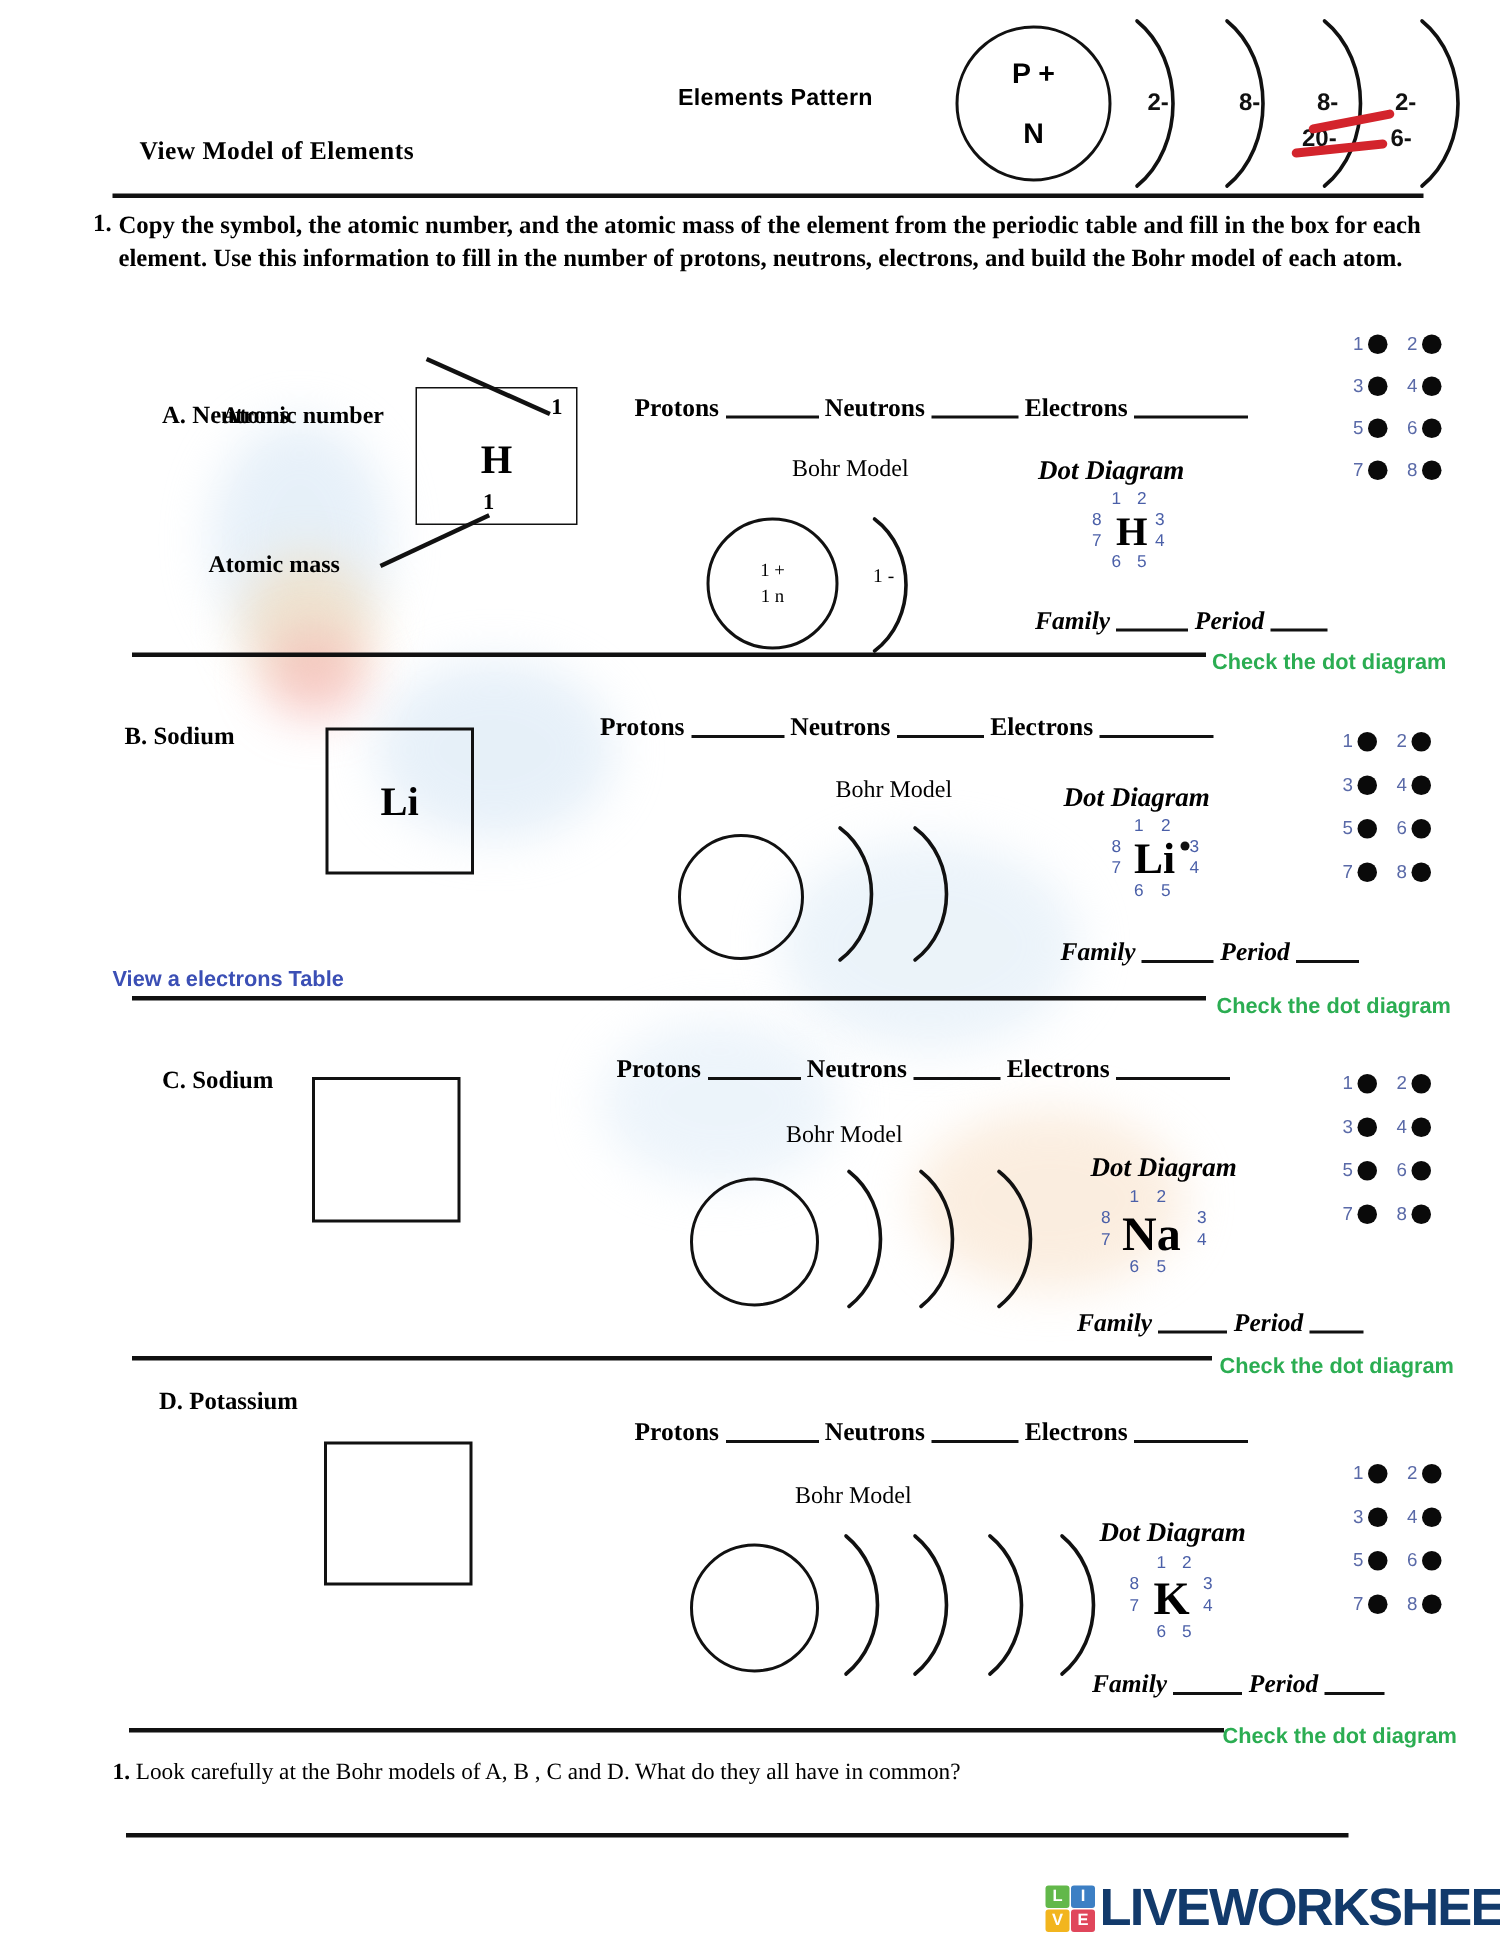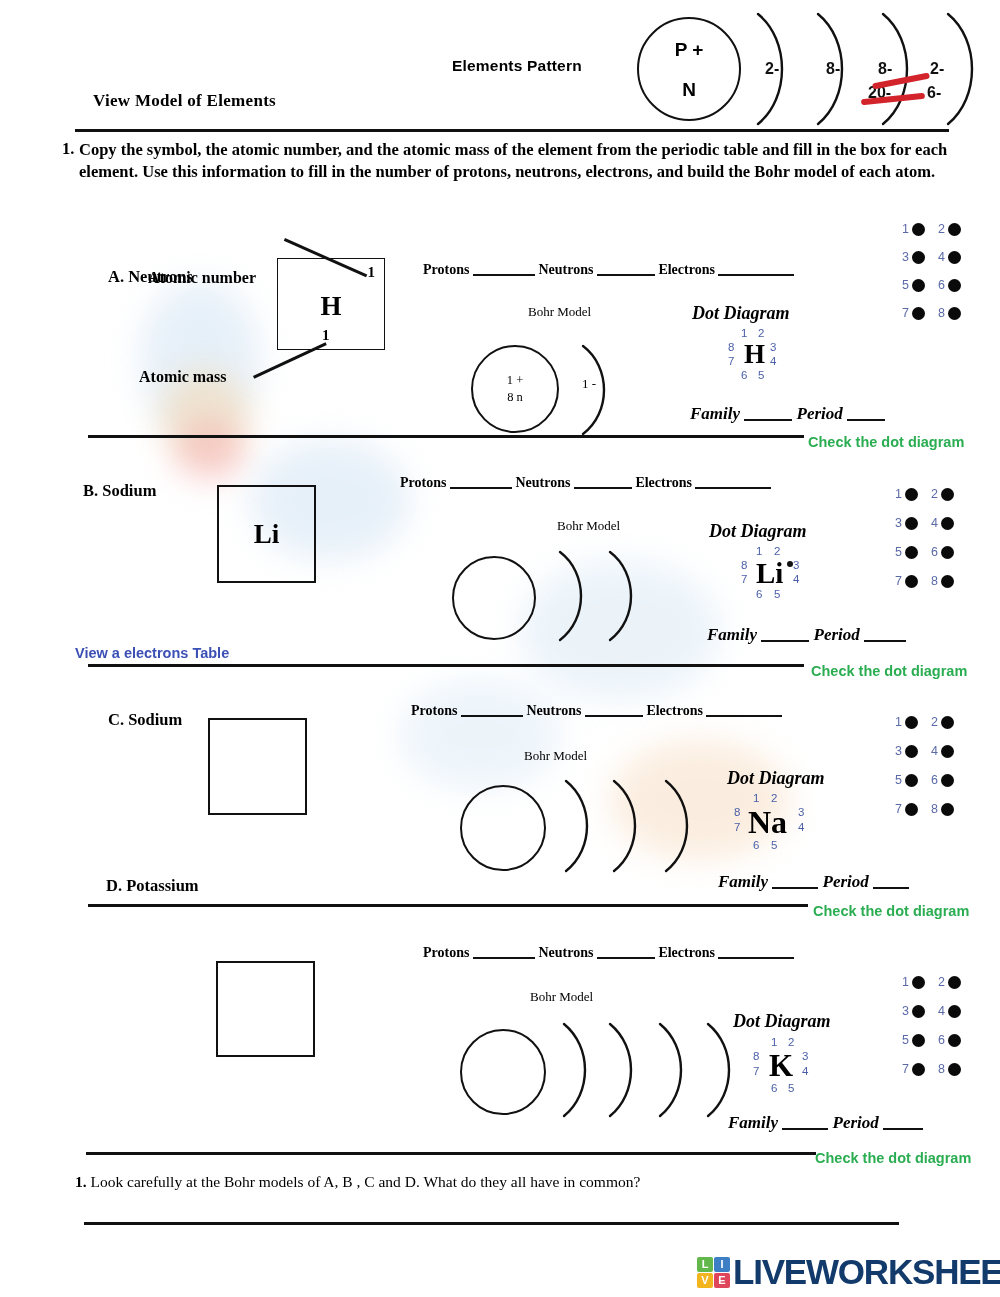--- a/index.html
+++ b/index.html
@@ -70,30 +70,30 @@
     font-family:"Liberation Serif", serif; font-weight:bold;
   }
   .box-anum, .box-amass {
     position:absolute; font-family:"Liberation Serif", serif; font-weight:bold; font-size:15px;
   }
 
   .callout { font-size:16px; }
   .leader { position:absolute; background:#111; transform-origin:0 0; height:3px; }
 
   
-  .pne { font-size:14px; white-space:nowrap;text-align:right; }
+  .pne { font-size:17px; white-space:nowrap;text-align:right; }
   .pne .blank {
     display:inline-block; border-bottom:2px solid #111;
     height:1em; vertical-align:-2px;
   }
   .b-wide { width:62px; }
   .b-mid  { width:58px; }
   .b-long { width:76px; }
 
-  .bohr-label { font-size:13px; }
+  .bohr-label { font-size:16px; }
   .dot-label  { font-size:18px; }
 
   
   .nucleus { border:2.2px solid #111; border-radius:50%; position:absolute; }
   .nuc-text {
     position:absolute; left:0; right:0; text-align:center;
     font-family:"Liberation Serif", serif; font-size:12.5px; line-height:1.35;
   }
 
   
@@ -224,21 +224,21 @@
   <span class="blank b-mid"></span>
   <span>Electrons</span>
   <span class="blank b-long"></span>
 </div>
 
 <div class="abs serif-r bohr-label" style="left:528px; top:304px;">Bohr  Model</div>
 
 <div class="nucleus" style="left:471px; top:345px; width:88px; height:88px;">
   <div class="nuc-text" style="top:25px;">
     <span>1 +</span><br>
-    <span>8 n</span>
+    <span>1 n</span>
   </div>
 </div>
 
 <svg class="arcsvg" style="left:575px; top:342px; width:50px; height:96px;" viewBox="0 0 50 96">
   <path class="arcpath" d="M 8 4 C 36 25, 36 71, 8 92"></path>
 </svg>
 <div class="abs serif-r" style="left:582px; top:376px; font-size:13px;">1 -</div>
 
 <div class="abs serif-bi dot-label" style="left:692px; top:303px;">Dot Diagram</div>
 
@@ -468,21 +468,21 @@
     </div>
   <div class="cell" style="left:36px; top:87px;">
       <span class="lbl">8</span>
       <span class="blk"></span>
     </div>
 </div>
 
 <div class="abs hr-thick" style="left:88px; top:904px; width:720px;"></div>
 <div class="abs green-link" style="left:813px; top:903px;">Check the dot diagram</div>
 
-<div class="abs serif-b elem-name" style="left:106px; top:876px;">
+<div class="abs serif-b elem-name" style="left:106px; top:924px;">
   <span>D.</span>
   <span>Potassium</span>
 </div>
 
 <div class="abs elem-box" style="left:216px; top:961px; width:99px; height:96px;">
   <div class="box-sym" style="top:32px; font-size:27px;"></div>
 </div>
 
 <div class="abs serif-b pne" style="left:423px; top:945px;">
   <span>Protons</span>

